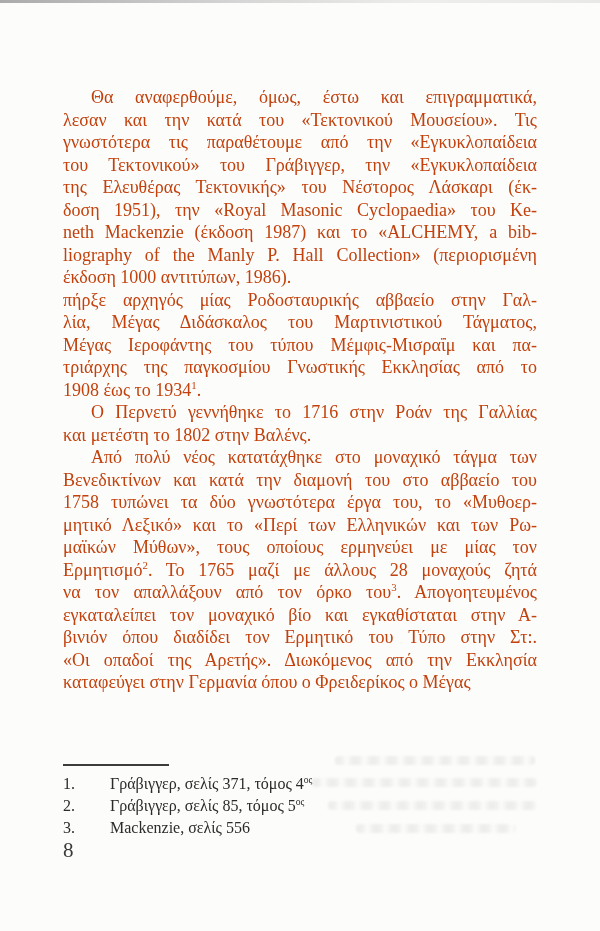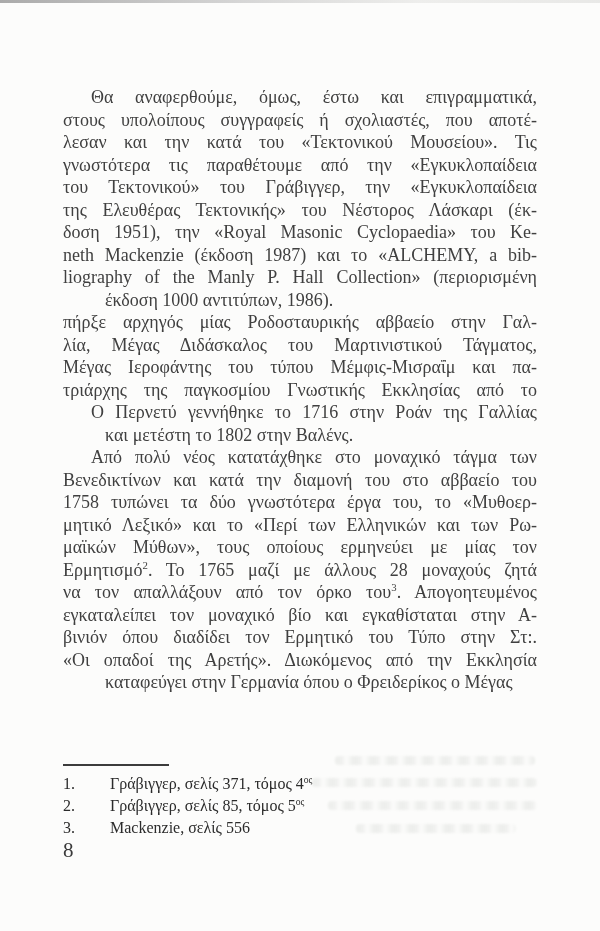--- a/index.html
+++ b/index.html
@@ -32,21 +32,20 @@
   }
   .line {
     height: 22.5px;
     line-height: 22.5px;
     white-space: nowrap;
     text-align: justify;
     text-align-last: justify;
   }
   .line.last {
     text-align-last: left;
-    margin-left: 42px;
   }
   .line.indent {
     text-indent: 28px;
   }
   sup {
     font-size: 0.6em;
     line-height: 0;
     vertical-align: super;
   }
   .footnote-block {
@@ -88,35 +87,35 @@
     opacity: 0.10;
     filter: blur(1.3px);
     border-radius: 4px;
   }
 </style>
 </head>
 <body style="background: rgb(252, 252, 251);">
 
 <div class="scan-top-edge"></div>
 
-<div class="page-text" style="color: #404040;">
+<div class="page-text" style="color: #c2410c;">
     <div class="line indent">Θα αναφερθούμε, όμως, έστω και επιγραμματικά,</div>
-    <div class="line">στους υπολοίπους συγγραφείς ή σχολιαστές, που αποτέ-</div>
     <div class="line">λεσαν και την κατά του «Τεκτονικού Μουσείου». Τις</div>
     <div class="line">γνωστότερα τις παραθέτουμε από την «Εγκυκλοπαίδεια</div>
     <div class="line">του Τεκτονικού» του Γράβιγγερ, την «Εγκυκλοπαίδεια</div>
     <div class="line">της Ελευθέρας Τεκτονικής» του Νέστορος Λάσκαρι (έκ-</div>
     <div class="line">δοση 1951), την «Royal Masonic Cyclopaedia» του Ke-</div>
     <div class="line">neth Mackenzie (έκδοση 1987) και το «ALCHEMY, a bib-</div>
     <div class="line">liography of the Manly P. Hall Collection» (περιορισμένη</div>
     <div class="line last">έκδοση 1000 αντιτύπων, 1986).</div>
     <div class="line">πήρξε αρχηγός μίας Ροδοσταυρικής αββαείο στην Γαλ-</div>
     <div class="line">λία, Μέγας Διδάσκαλος του Μαρτινιστικού Τάγματος,</div>
     <div class="line">Μέγας Ιεροφάντης του τύπου Μέμφις-Μισραΐμ και πα-</div>
     <div class="line">τριάρχης της παγκοσμίου Γνωστικής Εκκλησίας από το</div>
+    <div class="line last">1908 έως το 1934<sup>1</sup>.</div>
     <div class="line indent">Ο Περνετύ γεννήθηκε το 1716 στην Ροάν της Γαλλίας</div>
     <div class="line last">και μετέστη το 1802 στην Βαλένς.</div>
     <div class="line indent">Από πολύ νέος κατατάχθηκε στο μοναχικό τάγμα των</div>
     <div class="line">Βενεδικτίνων και κατά την διαμονή του στο αββαείο του</div>
     <div class="line">1758 τυπώνει τα δύο γνωστότερα έργα του, το «Μυθοερ-</div>
     <div class="line">μητικό Λεξικό» και το «Περί των Ελληνικών και των Ρω-</div>
     <div class="line">μαϊκών Μύθων», τους οποίους ερμηνεύει με μίας τον</div>
     <div class="line">Ερμητισμό<sup>2</sup>. Το 1765 μαζί με άλλους 28 μοναχούς ζητά</div>
     <div class="line">να τον απαλλάξουν από τον όρκο του<sup>3</sup>. Απογοητευμένος</div>
     <div class="line">εγκαταλείπει τον μοναχικό βίο και εγκαθίσταται στην Α-</div>

